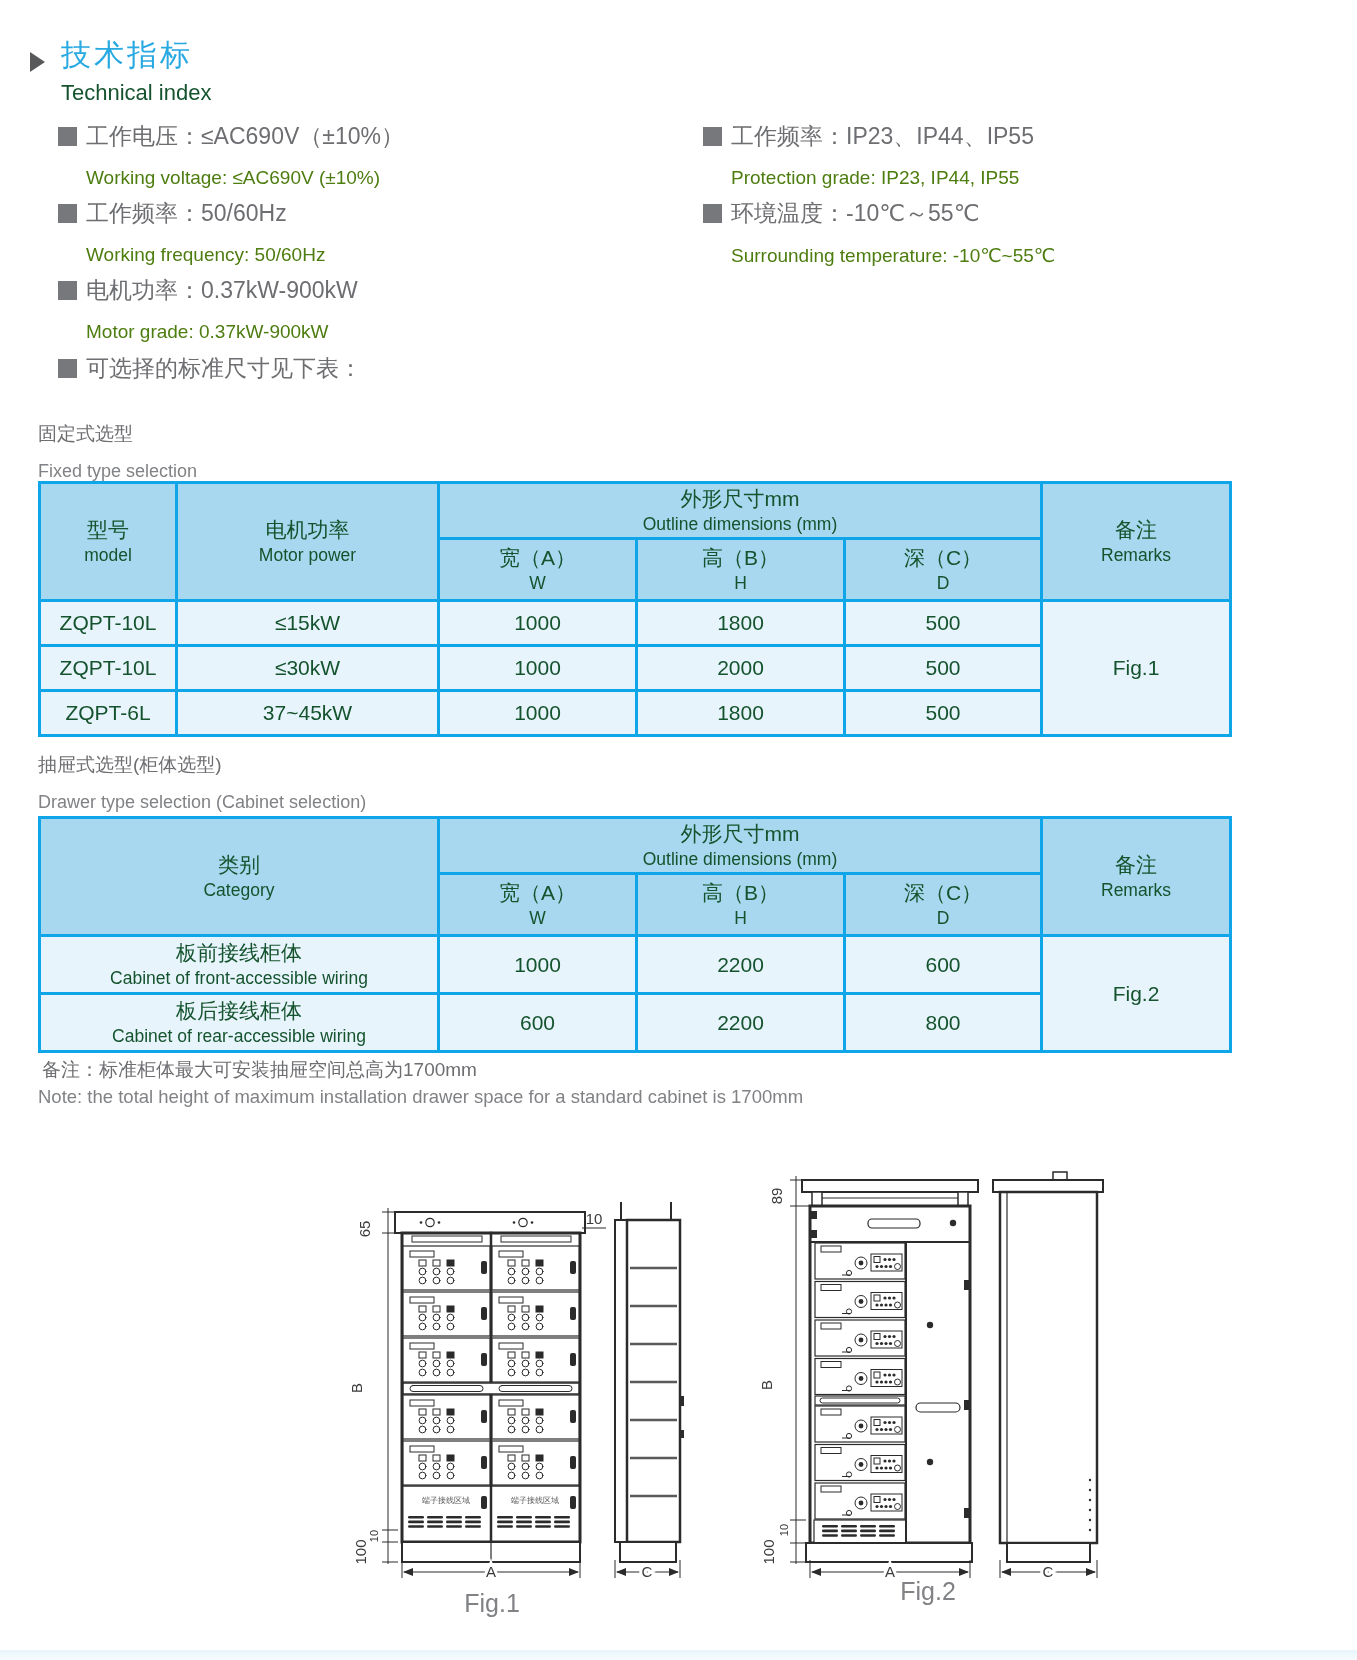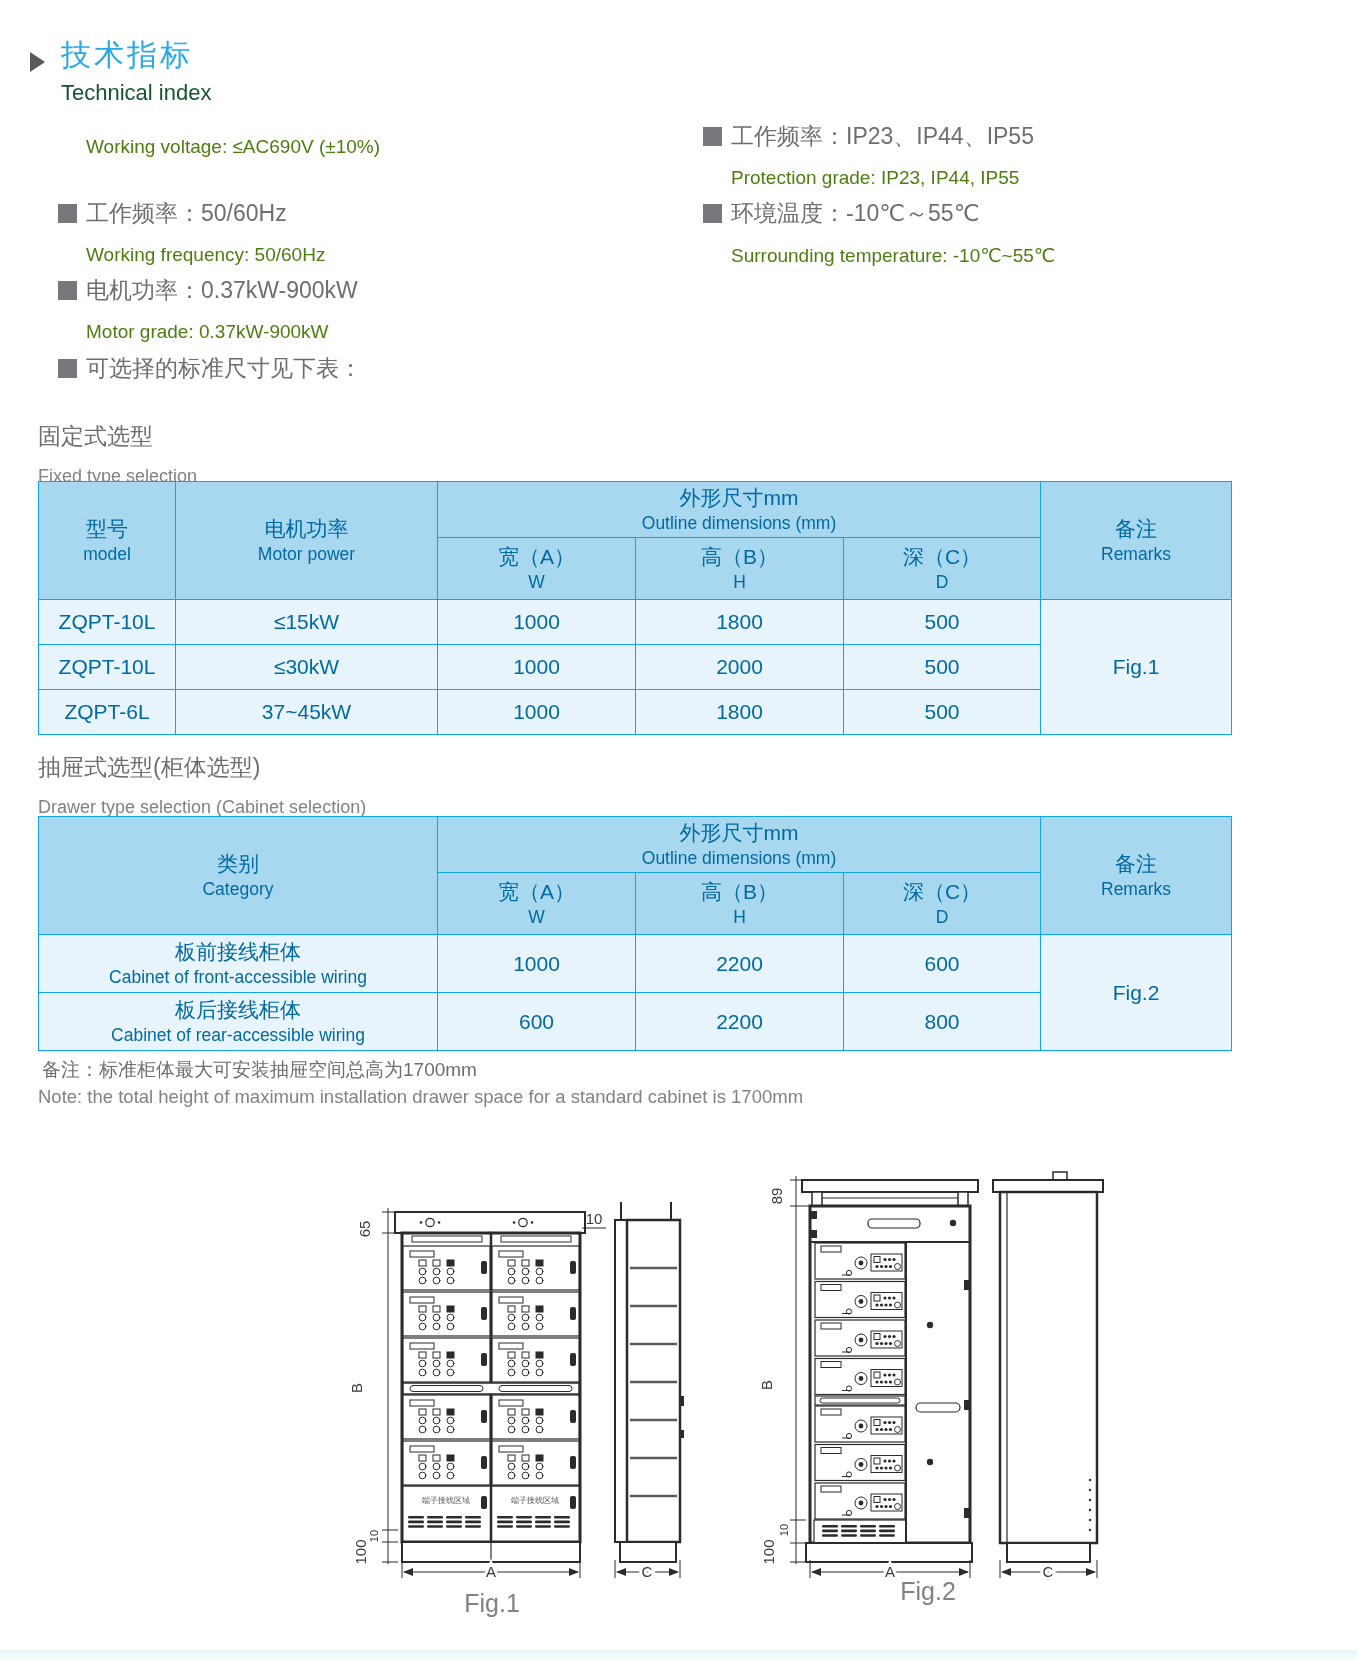--- a/index.html
+++ b/index.html
@@ -10,25 +10,25 @@
   
   .title-arrow{width:0;height:0;border-left:15px solid #58595b;
        border-top:10px solid transparent;border-bottom:10px solid transparent;display:inline-block}
   .page-title{font-size:30px;line-height:1;color:#29a9e1;font-weight:500;letter-spacing:3px}
   .page-subtitle{font-size:22px;color:#14532d;margin-top:10px}
   
   .spec-zh{display:flex;align-items:center;gap:9px;font-size:23px;color:#6d6e71;white-space:nowrap}
   .bullet{width:19px;height:19px;background:#77787b;flex:none}
   .spec-en{font-size:19px;color:#4d7c0f;margin-left:28px;margin-top:15px;white-space:nowrap}
   
-  .sec-zh{font-size:23px;color:#6d6e71}
+  .sec-zh{font-size:19px;color:#6d6e71}
   .sec-en{font-size:18px;color:#808285;margin-top:14px}
   
   table{border-collapse:collapse;table-layout:fixed}
-  th,td{border:1px solid #0ea5e9;text-align:center;vertical-align:middle;font-weight:normal;color:#0369a1;padding:0}
+  th,td{border:3px solid #0ea5e9;text-align:center;vertical-align:middle;font-weight:normal;color:#14532d;padding:0}
   thead th{background:#a7d8ef}
   tbody td{background:#e8f4fc}
   .zh1{font-size:21px;line-height:1.35}
   .en1{font-size:17.5px;line-height:1.3}
   .val{font-size:21px}
   .note-zh{font-size:19px;color:#6d6e71;white-space:nowrap}
   .note-en{font-size:18.5px;color:#808285;white-space:nowrap}
   svg text{font-family:"Liberation Sans","DejaVu Sans",sans-serif}
   .dimtxt{font-size:15px;fill:#3a3a3a}
   .dimsmall{font-size:11px;fill:#3a3a3a}
@@ -42,20 +42,24 @@
 
 <div class="abs" style="left:30px;top:40px;display:flex;align-items:flex-start;gap:16px">
   <span class="title-arrow" style="margin-top:12px"></span>
   <div>
     <div class="page-title">技术指标</div>
     <div class="page-subtitle">Technical index</div>
   </div>
 </div>
 
 <div class="abs" style="left:58px;top:121px">
+  <div class="spec-zh">
+      <span class="bullet"></span>
+      <span>工作电压：≤AC690V（±10%）</span>
+    </div>
   <div class="spec-en">Working voltage: ≤AC690V (±10%)</div>
 </div>
 <div class="abs" style="left:58px;top:198px">
   <div class="spec-zh">
       <span class="bullet"></span>
       <span>工作频率：50/60Hz</span>
     </div>
   <div class="spec-en">Working frequency: 50/60Hz</div>
 </div>
 <div class="abs" style="left:58px;top:275px">

